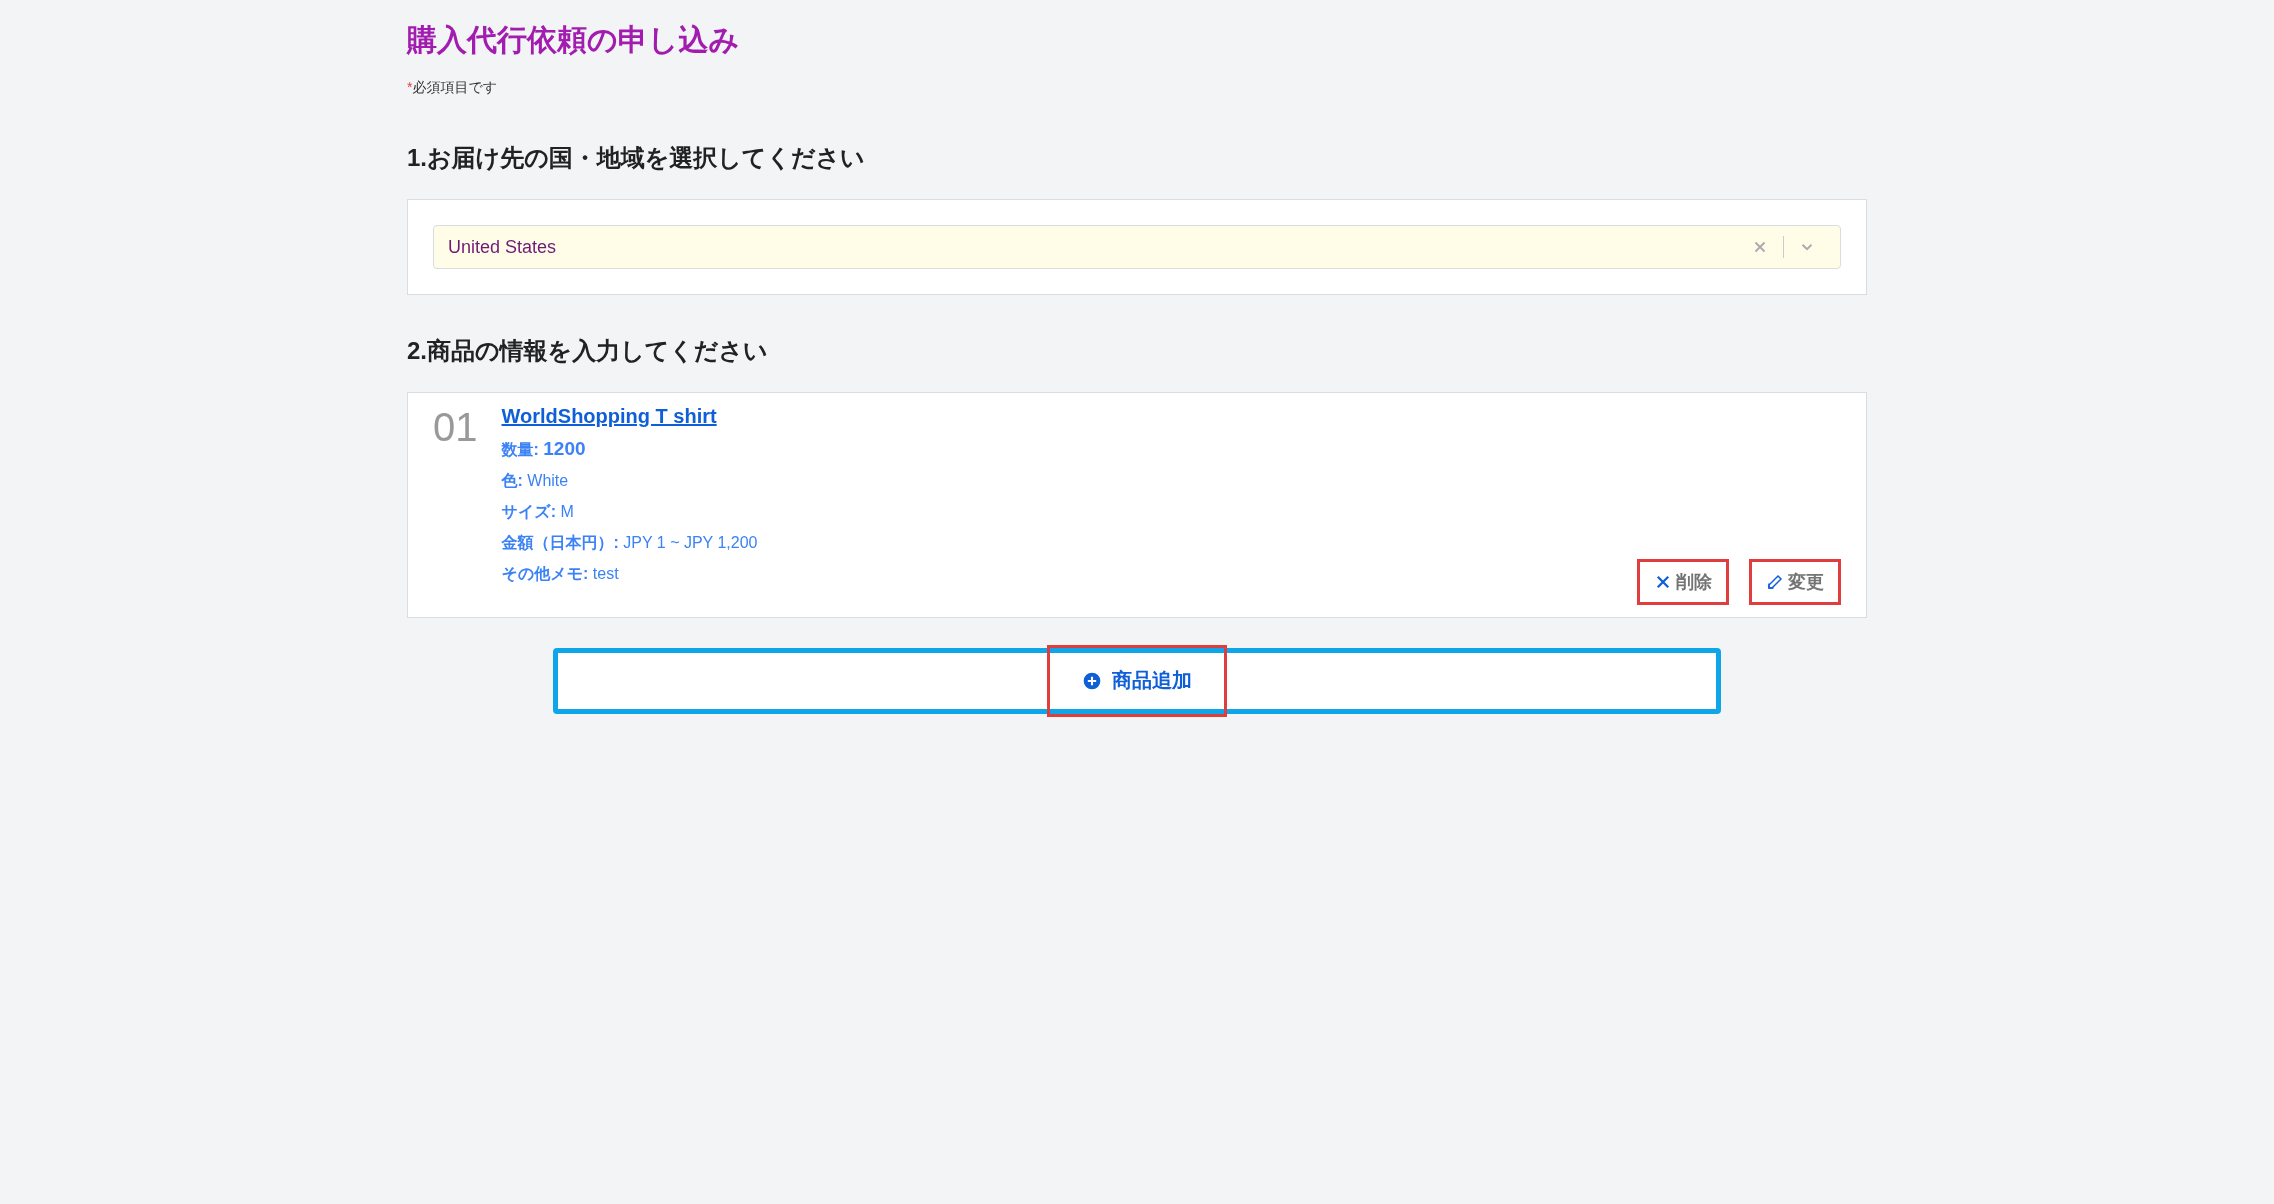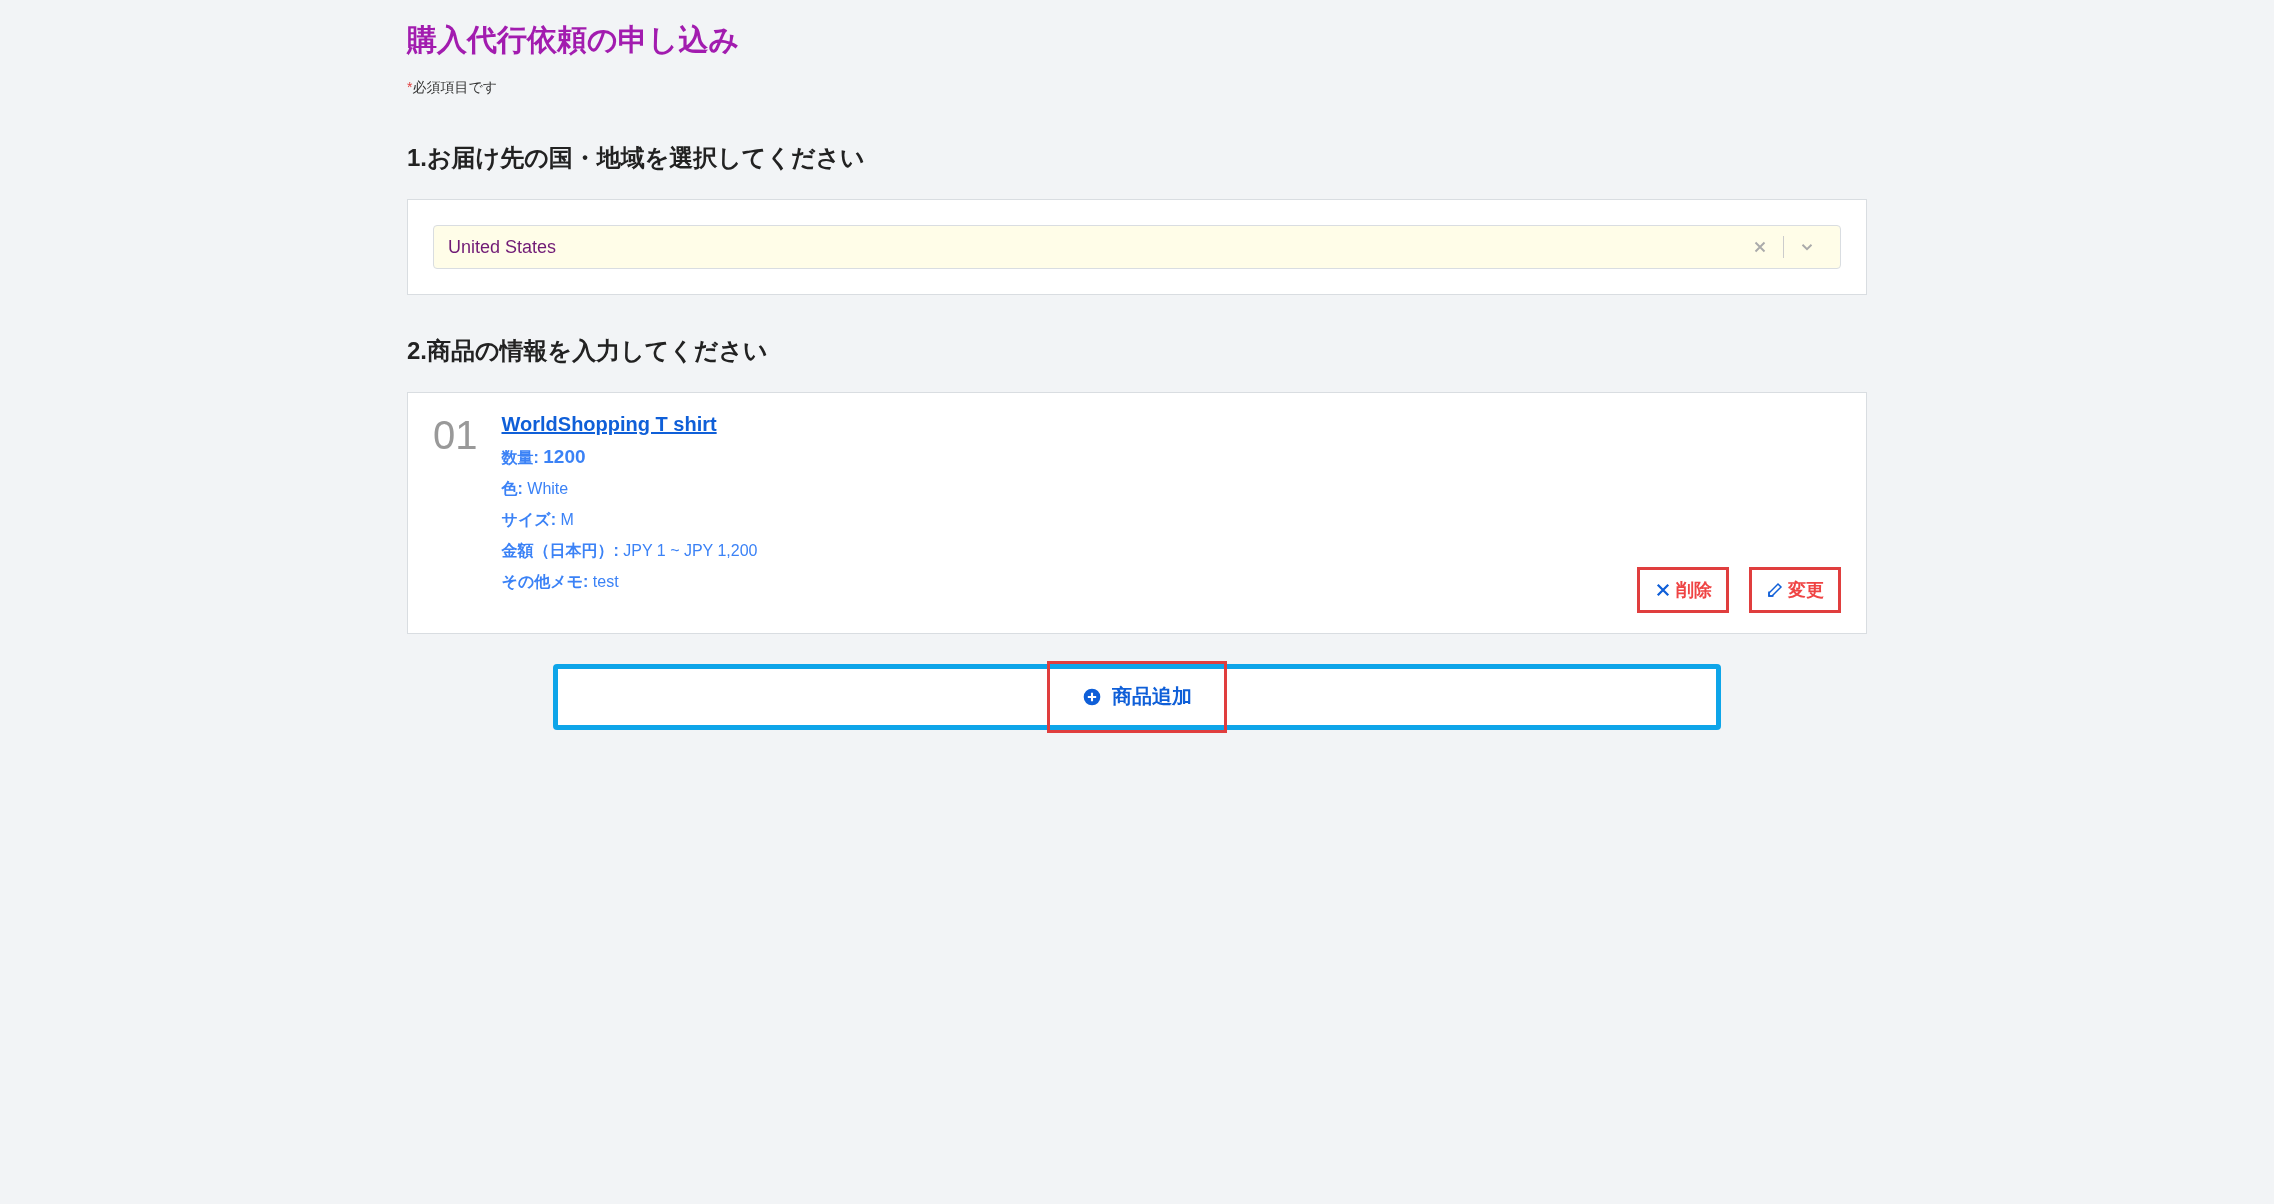--- a/index.html
+++ b/index.html
@@ -43,41 +43,41 @@
       color: #aaa;
       cursor: pointer;
       padding: 0 10px;
       display: flex;
       align-items: center;
     }
     .select-divider { width: 1px; height: 22px; background: #ccc; margin: 0 4px; }
     .item-card {
       background: #fff;
       border: 1px solid #d9dde1;
-      padding: 20px 25px;
+      padding: 12px 25px;
     }
     .item-head { display: flex; align-items: flex-start; gap: 24px; }
     .item-num { font-size: 40px; font-weight: 400; color: #999; line-height: 1.1; }
     .item-body { flex: 1; }
     .item-title {
       color: #0f5fd8;
       font-size: 20px;
       font-weight: 700;
       text-decoration: underline;
       display: inline-block;
       margin-bottom: 10px;
     }
     .item-row { font-size: 16px; color: #3b82f6; margin-bottom: 10px; }
     .item-row .lbl { font-weight: 700; }
     .item-row.qty .val { font-weight: 700; font-size: 19px; }
     .item-actions { display: flex; justify-content: flex-end; gap: 20px; margin-top: -36px; }
     .action-btn {
       border: 3px solid #e03e3e;
       background: #fff;
-      color: #ef4444;
+      color: #737373;
       font-weight: 700;
       font-size: 18px;
       padding: 8px 14px;
       display: inline-flex;
       align-items: center;
       gap: 4px;
       cursor: pointer;
     }
     .add-bar {
       margin: 30px auto 0;

